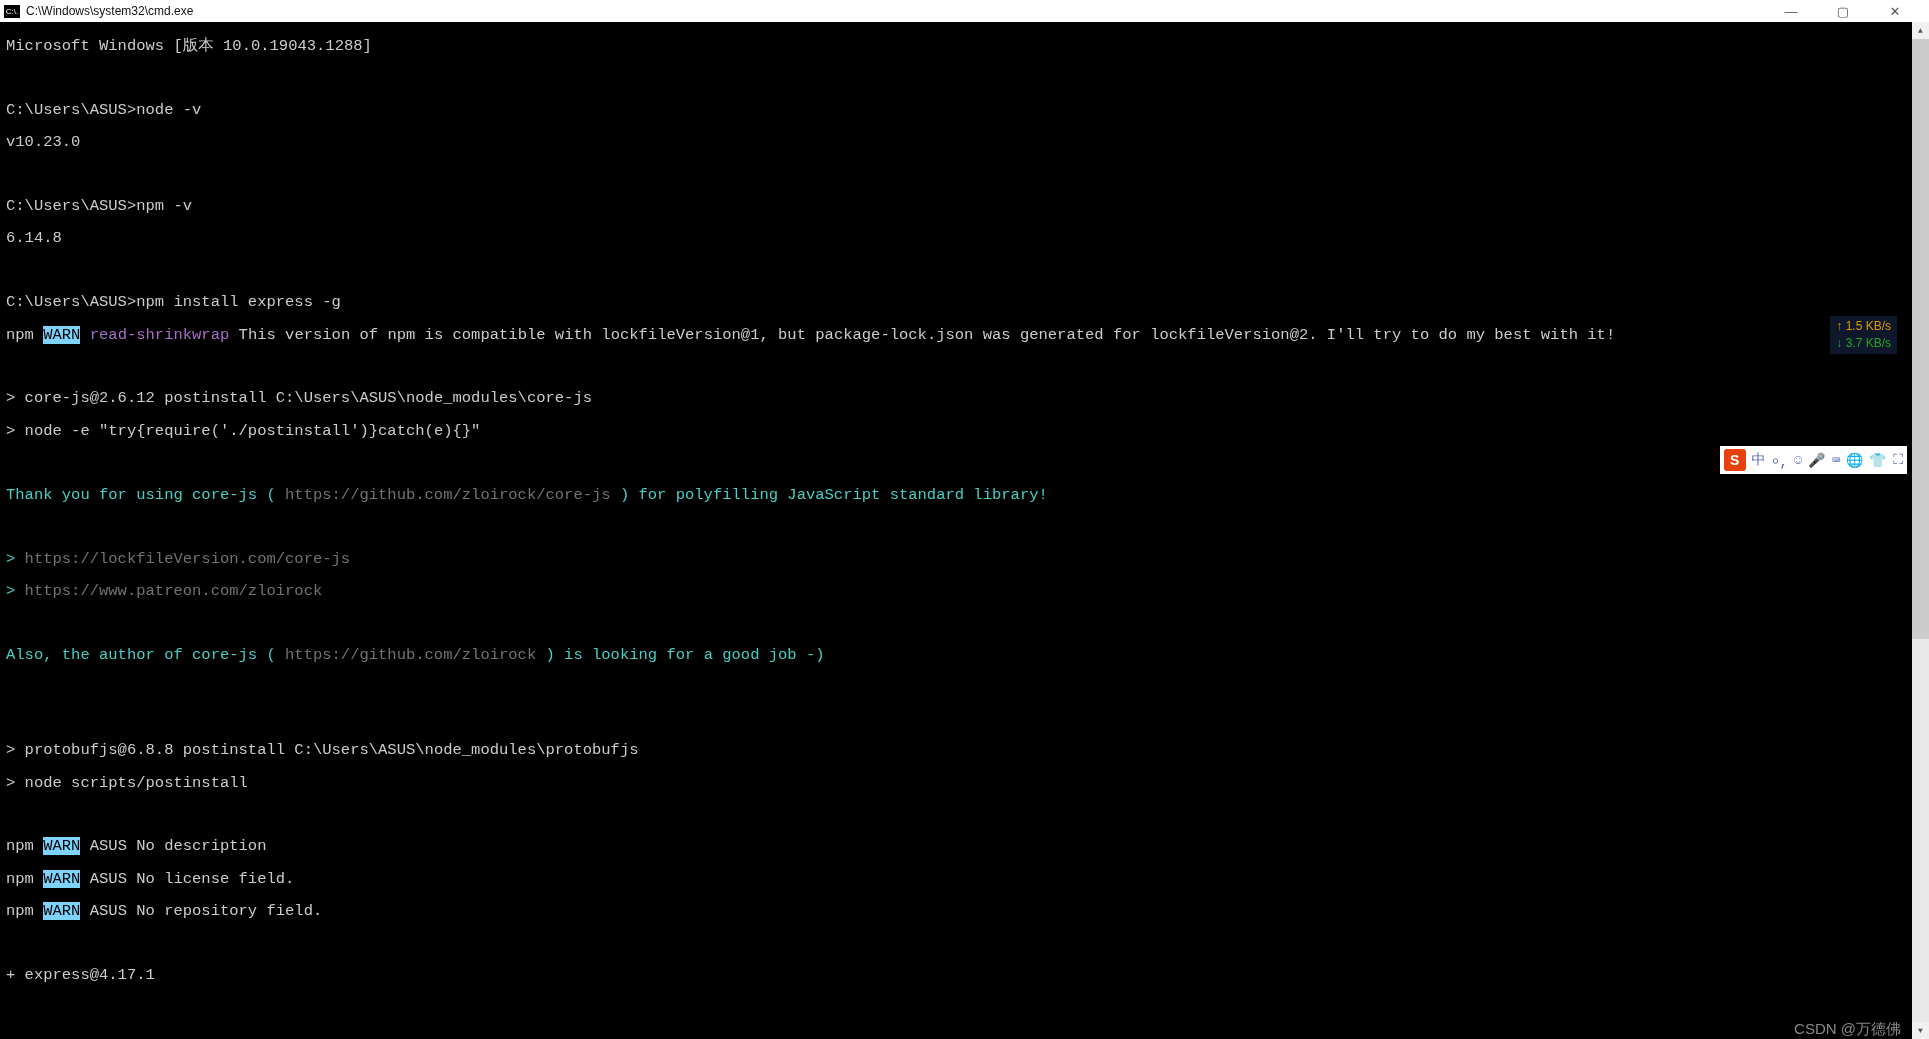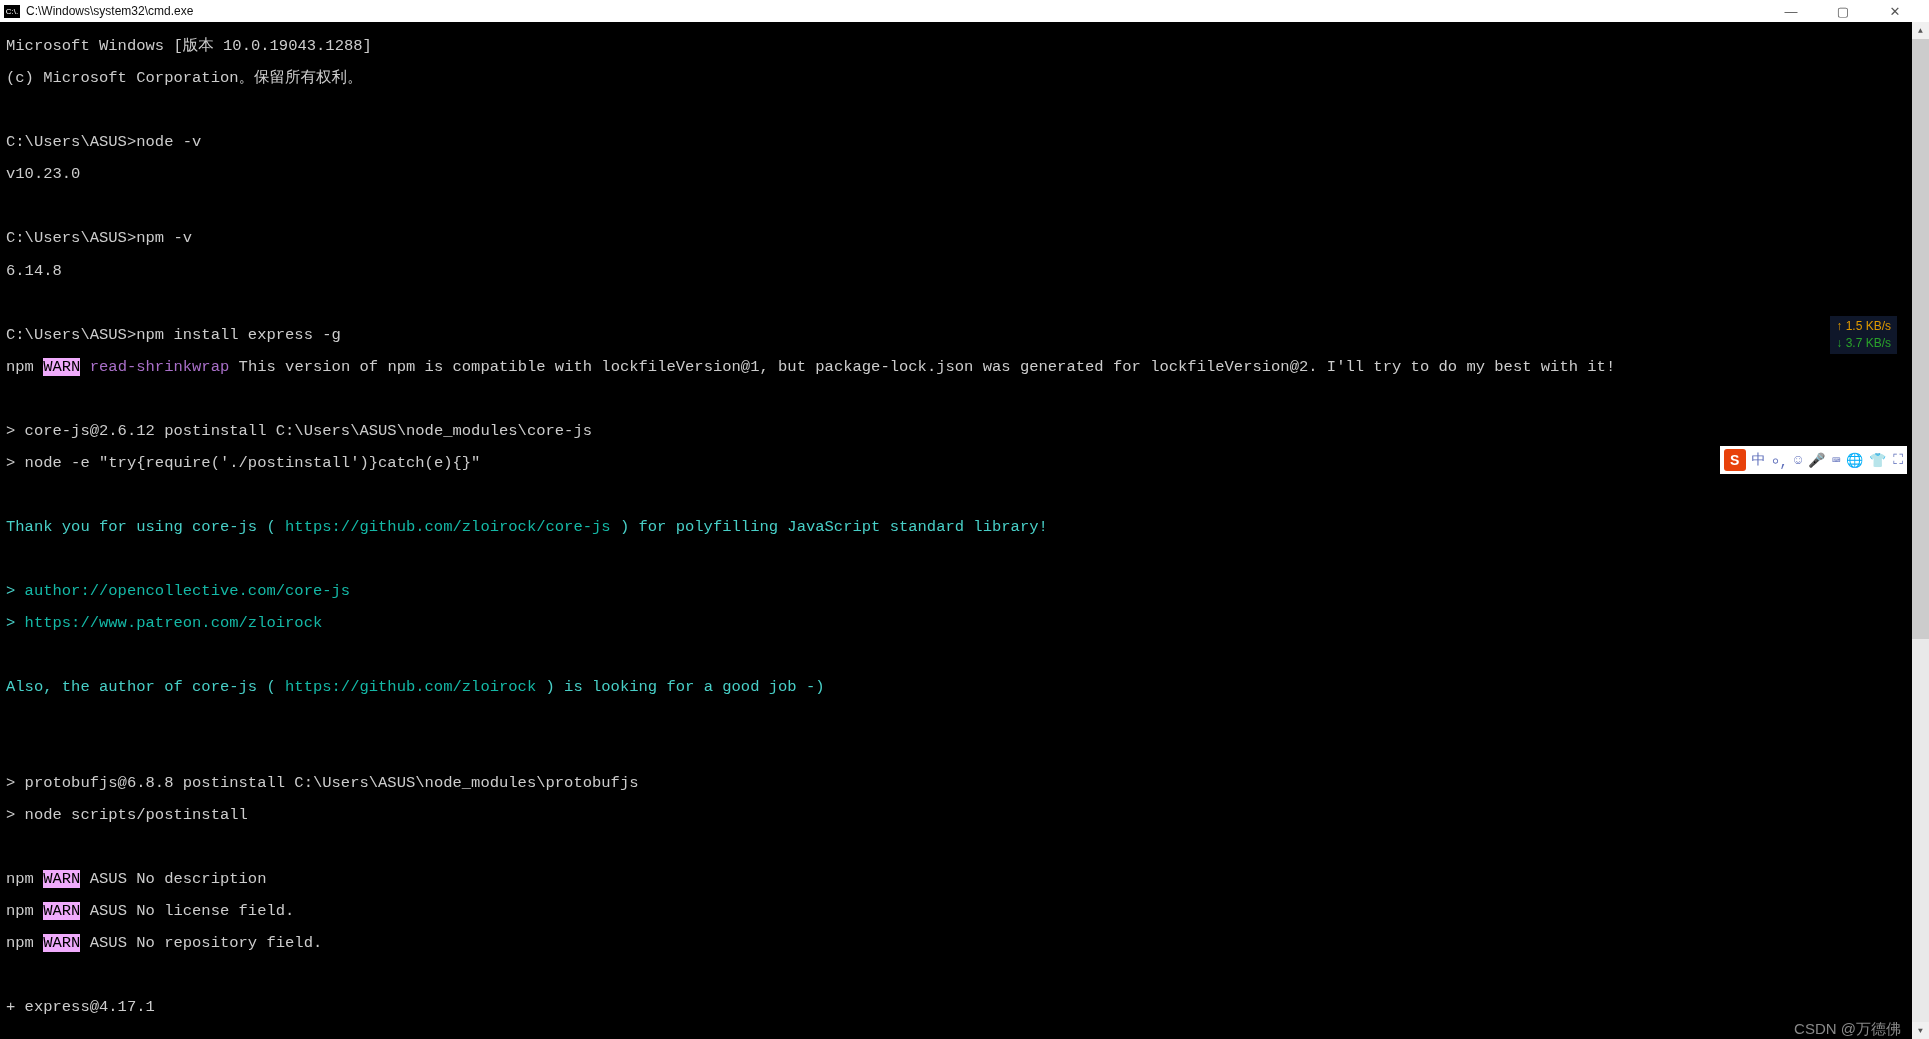--- a/index.html
+++ b/index.html
@@ -73,25 +73,25 @@
 .sb-thumb {
   background: #ccc;
   height: 600px;
 }
 .sb-down { position: absolute; right: 0; bottom: 0; width: 17px; }
 .line {
   min-height: 15.6px;
 }
 .c-white  { color: #cccccc; }
 .c-cyan   { color: #48cfc7; }
-.c-blue   { color: #14b8a6; }
+.c-blue   { color: #737373; }
 .c-purple { color: #a86fc8; }
 .c-prompt { color: #ccc; }
 .warn-box {
-  background: #f0abfc;
+  background: #7dd3fc;
   color: #000;
   padding: 0 0;
 }
 .net-overlay {
   position: absolute;
   top: 316px;
   right: 32px;
   background: #0f172a;
   padding: 2px 6px;
   font-family: "Segoe UI", sans-serif;
@@ -142,37 +142,36 @@
   <div class="controls">
     <span class="ctrl">—</span>
     <span class="ctrl">▢</span>
     <span class="ctrl">✕</span>
   </div>
 </div>
 
 <div class="terminal-frame">
   <div class="terminal">
 <div class="line c-white"><span>Microsoft Windows [版本 10.0.19043.1288]</span></div>
-<div class="line c-white"><span>(c) Microsoft Corporation。保留所有权利。</span></div>
 <div class="line"></div>
 <div class="line c-white"><span class="c-prompt">C:\Users\ASUS&gt;</span><span>node -v</span></div>
 <div class="line c-white"><span>v10.23.0</span></div>
 <div class="line"></div>
 <div class="line c-white"><span class="c-prompt">C:\Users\ASUS&gt;</span><span>npm -v</span></div>
 <div class="line c-white"><span>6.14.8</span></div>
 <div class="line"></div>
 <div class="line c-white"><span class="c-prompt">C:\Users\ASUS&gt;</span><span>npm install express -g</span></div>
 <div class="line c-white"><span>npm </span><span class="warn-box">WARN</span><span> </span><span class="c-purple">read-shrinkwrap</span><span> This version of npm is compatible with lockfileVersion@1, but package-lock.json was generated for lockfileVersion@2. I'll try to do my best with it!</span></div>
 <div class="line"></div>
 <div class="line c-white"><span>&gt; </span><span>core-js@2.6.12 postinstall C:\Users\ASUS\node_modules\core-js</span></div>
 <div class="line c-white"><span>&gt; </span><span>node -e "try{require('./postinstall')}catch(e){}"</span></div>
 <div class="line"></div>
 <div class="line"><span class="c-cyan">Thank you for using core-js ( </span><span class="c-blue">https://github.com/zloirock/core-js</span><span class="c-cyan"> ) for polyfilling JavaScript standard library!</span></div>
 <div class="line"></div>
-<div class="line"><span class="c-cyan">&gt; </span><span class="c-blue">author://opencollective.com/core-js</span></div>
+<div class="line"><span class="c-cyan">&gt; </span><span class="c-blue">https://lockfileVersion.com/core-js</span></div>
 <div class="line"><span class="c-cyan">&gt; </span><span class="c-blue">https://www.patreon.com/zloirock</span></div>
 <div class="line"></div>
 <div class="line"><span class="c-cyan">Also, the author of core-js ( </span><span class="c-blue">https://github.com/zloirock</span><span class="c-cyan"> ) is looking for a good job -)</span></div>
 <div class="line"></div>
 <div class="line"></div>
 <div class="line c-white"><span>&gt; </span><span>protobufjs@6.8.8 postinstall C:\Users\ASUS\node_modules\protobufjs</span></div>
 <div class="line c-white"><span>&gt; </span><span>node scripts/postinstall</span></div>
 <div class="line"></div>
 <div class="line c-white"><span>npm </span><span class="warn-box">WARN</span><span> ASUS No description</span></div>
 <div class="line c-white"><span>npm </span><span class="warn-box">WARN</span><span> ASUS No license field.</span></div>

